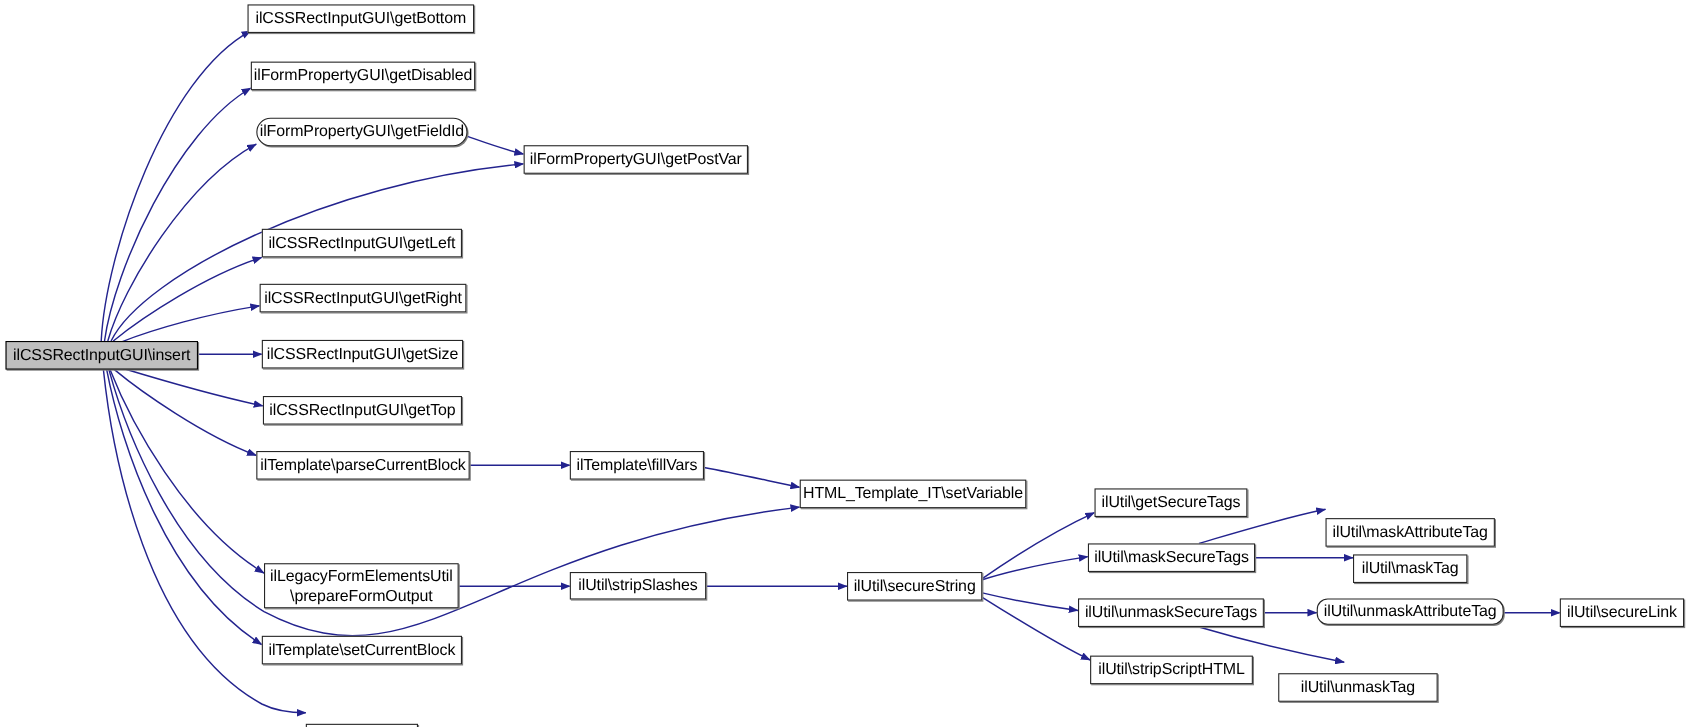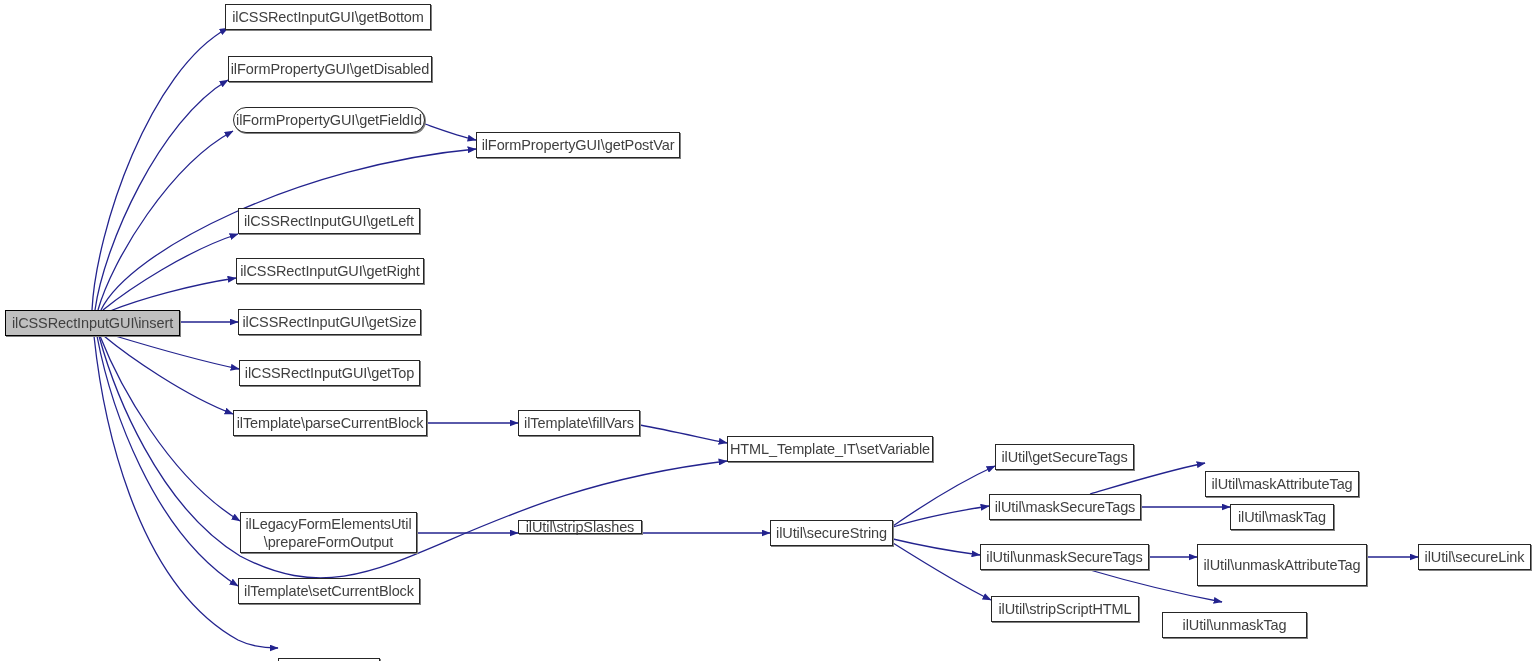--- a/index.html
+++ b/index.html
@@ -22,21 +22,21 @@
     top: 0;
     width: 1535px;
     height: 661px;
     pointer-events: none;
   }
   .node {
     position: absolute;
     box-sizing: border-box;
     border: 1px solid #262626;
     background: #ffffff;
-    color: #404040;
+    color: #000000;
     font-size: 14.5px;
     line-height: 17px;
     display: flex;
     align-items: center;
     justify-content: center;
     text-align: center;
     white-space: pre;
     letter-spacing: -0.1px;
     box-shadow: 1px 1px 0 0 #808080;
     z-index: 5;
@@ -98,27 +98,27 @@
       <div class="node" style="left: 476px; top: 132px; width: 204px; height: 26px;">ilFormPropertyGUI\getPostVar</div>
       <div class="node" style="left: 238px; top: 208px; width: 182px; height: 26px;">ilCSSRectInputGUI\getLeft</div>
       <div class="node" style="left: 236px; top: 258px; width: 188px; height: 26px;">ilCSSRectInputGUI\getRight</div>
       <div class="node" style="left: 238px; top: 309px; width: 183px; height: 26px;">ilCSSRectInputGUI\getSize</div>
       <div class="node" style="left: 239px; top: 360px; width: 181px; height: 26px;">ilCSSRectInputGUI\getTop</div>
       <div class="node" style="left: 233px; top: 410px; width: 194px; height: 26px;">ilTemplate\parseCurrentBlock</div>
       <div class="node" style="left: 518px; top: 410px; width: 122px; height: 26px;">ilTemplate\fillVars</div>
       <div class="node" style="left: 727px; top: 436px; width: 206px; height: 26px;">HTML_Template_IT\setVariable</div>
       <div class="node two-line" style="left: 240px; top: 512px; width: 177px; height: 41px;">ilLegacyFormElementsUtil
 \prepareFormOutput</div>
-      <div class="node" style="left: 518px; top: 520px; width: 124px; height: 14px;">ilUtil\stripSlashes</div>
+      <div class="node" style="left: 518px; top: 520px; width: 124px; height: 25px;">ilUtil\stripSlashes</div>
       <div class="node" style="left: 770px; top: 520px; width: 123px; height: 26px;">ilUtil\secureString</div>
       <div class="node" style="left: 238px; top: 578px; width: 182px; height: 26px;">ilTemplate\setCurrentBlock</div>
       <div class="node" style="left: 278px; top: 630px; width: 102px; height: 26px; margin-top: 28px;">ilLanguage\txt</div>
       <div class="node" style="left: 995px; top: 444px; width: 139px; height: 26px;">ilUtil\getSecureTags</div>
       <div class="node" style="left: 989px; top: 494px; width: 152px; height: 26px;">ilUtil\maskSecureTags</div>
       <div class="node" style="left: 980px; top: 544px; width: 169px; height: 26px;">ilUtil\unmaskSecureTags</div>
       <div class="node" style="left: 991px; top: 596px; width: 148px; height: 26px;">ilUtil\stripScriptHTML</div>
       <div class="node" style="left: 1205px; top: 444px; width: 154px; height: 26px; margin-top: 27px;">ilUtil\maskAttributeTag</div>
       <div class="node" style="left: 1230px; top: 494px; width: 104px; height: 26px; margin-top: 10px;">ilUtil\maskTag</div>
-      <div class="node" style="left: 1197px; top: 544px; width: 170px; height: 42px;">ilUtil\unmaskAttributeTag</div>
+      <div class="node" style="left: 1197px; top: 544px; width: 170px; height: 24px; border-radius: 10px;">ilUtil\unmaskAttributeTag</div>
       <div class="node" style="left: 1162px; top: 596px; width: 145px; height: 26px; margin-top: 16px;">ilUtil\unmaskTag</div>
       <div class="node" style="left: 1418px; top: 544px; width: 113px; height: 26px;">ilUtil\secureLink</div>
     </div>
 </div>
 
 </body></html>

